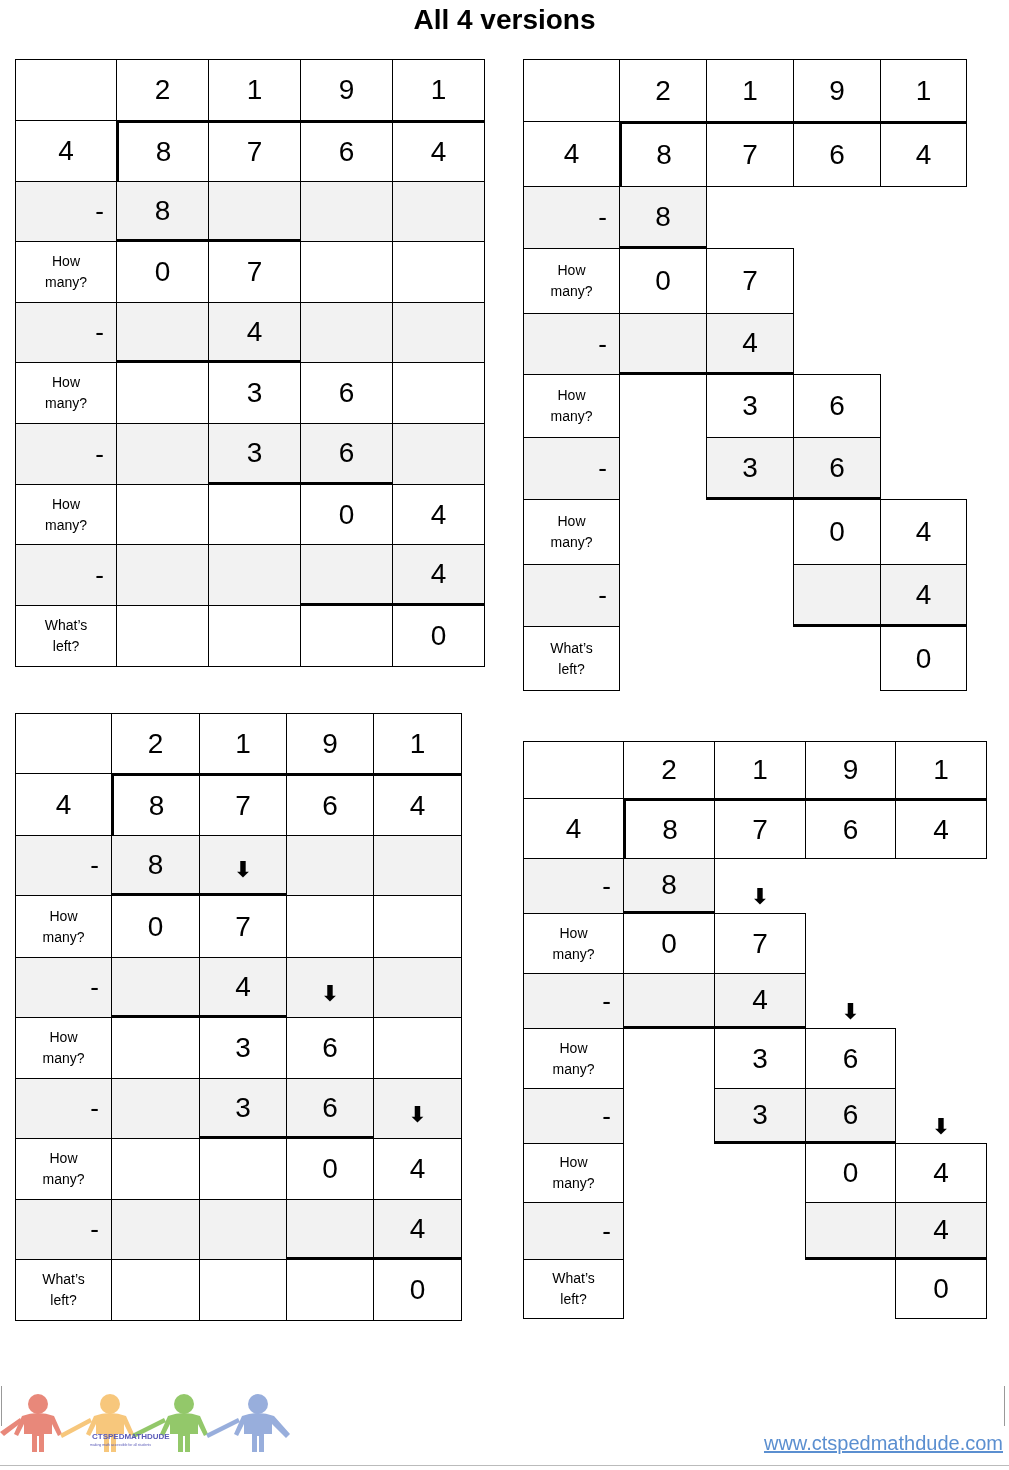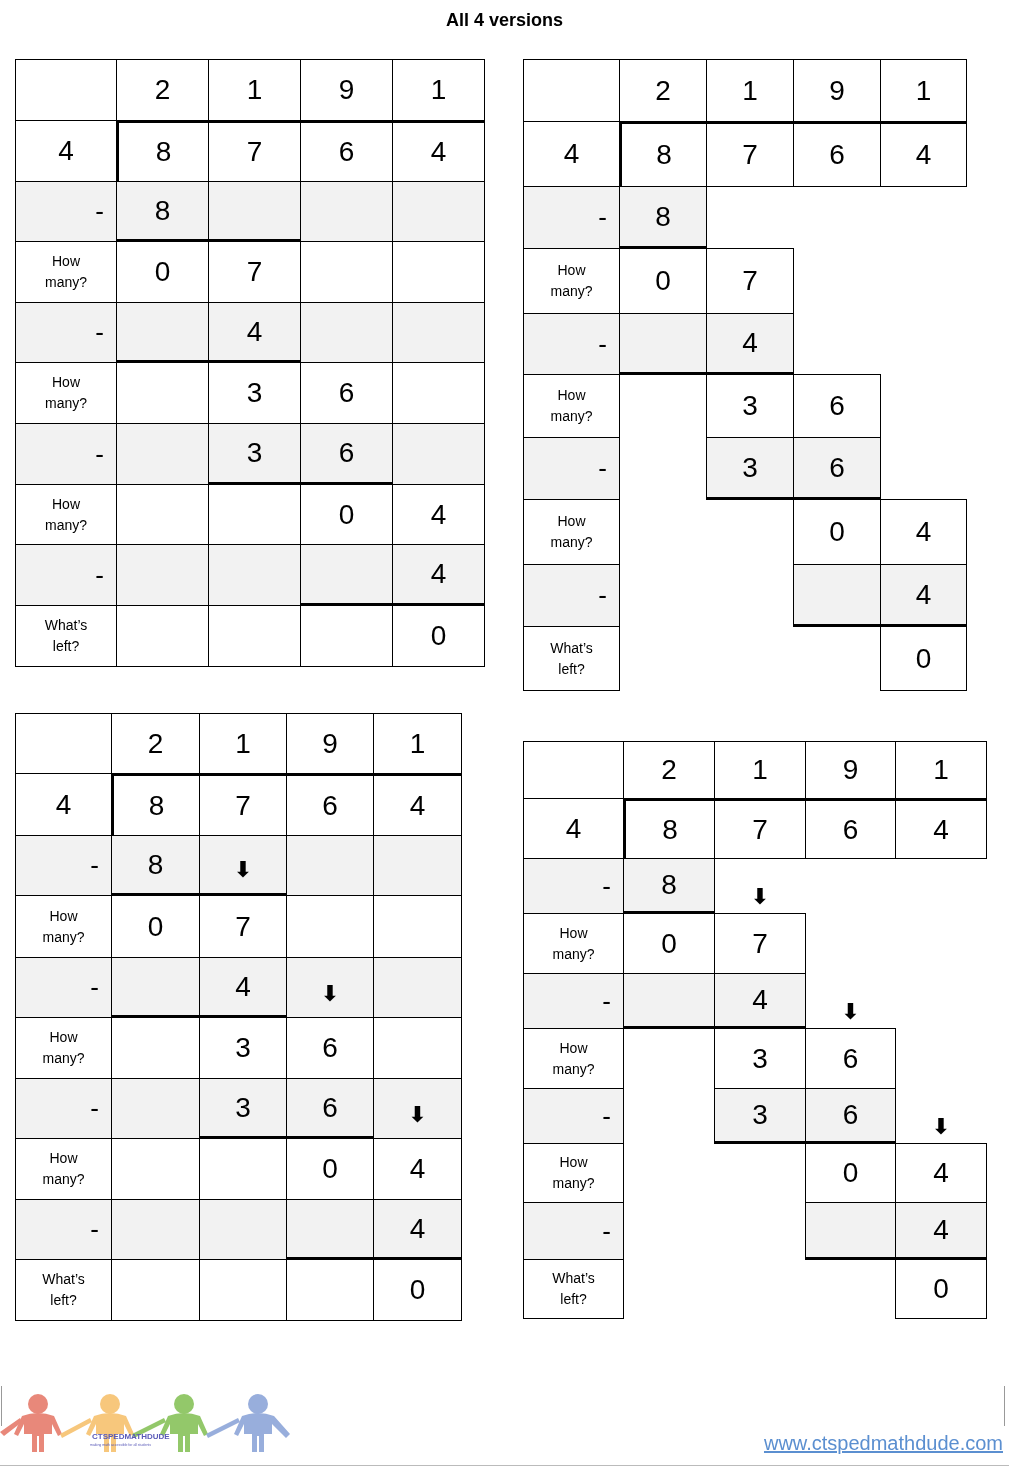--- a/index.html
+++ b/index.html
@@ -1,17 +1,17 @@
 <!DOCTYPE html>
 <html><head>
 <meta charset="utf-8">
 <style>
   html,body{margin:0;padding:0;background:#fff;}
   body{width:1009px;height:1470px;position:relative;overflow:hidden;font-family:"Liberation Sans","DejaVu Sans",sans-serif;color:#000;}
-  .title{position:absolute;left:0;top:2px;width:1009px;text-align:center;font-weight:bold;font-size:18px;line-height:36px;}
+  .title{position:absolute;left:0;top:2px;width:1009px;text-align:center;font-weight:bold;font-size:28px;line-height:36px;}
   .tbl{position:absolute;}
   .cell{position:absolute;box-sizing:border-box;display:flex;align-items:center;justify-content:center;font-size:28px;}
   .cell.b-t{border-top:1px solid #000;}
   .cell.b-l{border-left:1px solid #000;}
   .cell.b-r{border-right:1px solid #000;}
   .cell.b-b{border-bottom:1px solid #000;}
   .cell.thick-t{border-top:3px solid #000;}
   .cell.thick-l{border-left:3px solid #000;}
   .cell.thick-b{border-bottom:3px solid #000;}
   .cell.shade{background:#f2f2f2;}

